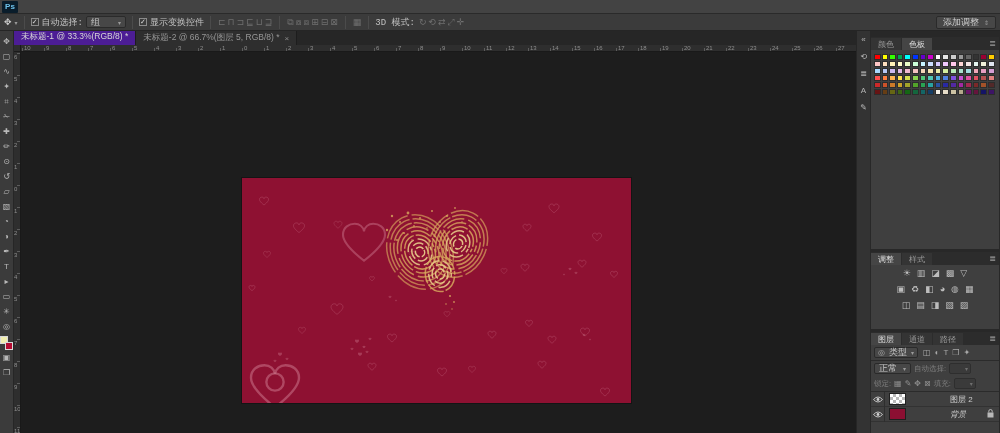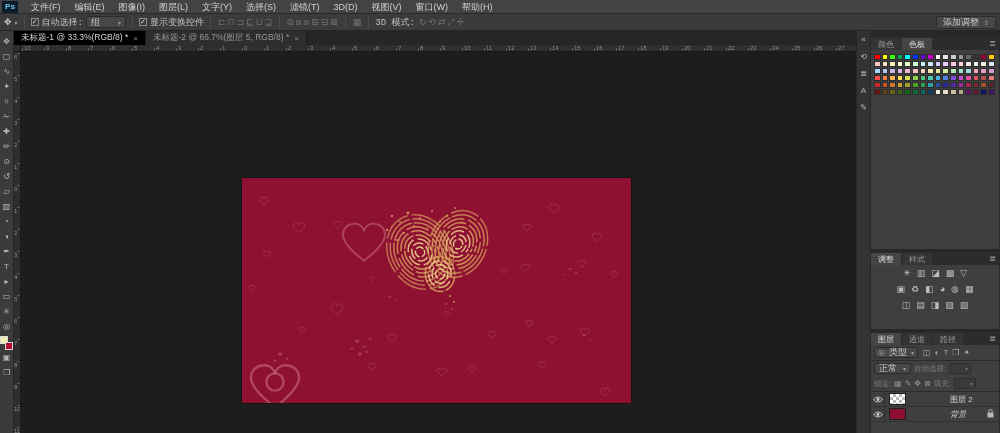--- a/index.html
+++ b/index.html
@@ -24,21 +24,21 @@
   .opt-label{color:#c0c0c0;white-space:nowrap;font-family:Liberation Mono, monospace;}
   .opt-select{display:flex;align-items:center;gap:6px;background:#474747;border:1px solid #2a2a2a;
               border-radius:2px;height:12px;padding:0 4px;min-width:40px;justify-content:space-between;}
   .icon-dim{color:#6f6f6f;font-size:9px;padding:0 1px;}
   .workspace-btn{position:absolute;right:4px;top:2px;height:13px;display:flex;align-items:center;gap:5px;
                  background:#474747;border:1px solid #2a2a2a;border-radius:2px;padding:0 6px;color:#cfcfcf;}
   
   .tabbar{position:absolute;top:31px;left:14px;width:842px;height:14px;background:#262626;display:flex;}
   .doc-tab{display:flex;align-items:center;gap:5px;padding:0 7px;font-size:8.5px;height:14px;
            background:#2e2e2e;color:#979797;border-right:1px solid #1d1d1d;white-space:nowrap;}
-  .doc-tab.active{background:#000000;color:#d6d6d6;}
+  .doc-tab.active{background:#4c1d95;color:#d6d6d6;flex-direction:column;}
   .tab-close{font-size:8px;color:#8a8a8a;}
   
   .toolbar{position:absolute;top:31px;left:0;width:14px;bottom:0;background:#3b3b3b;
            border-right:1px solid #262626;display:flex;flex-direction:column;align-items:center;padding-top:3px;}
   .tool{width:13px;height:15px;display:flex;align-items:center;justify-content:center;
         color:#b9b9b9;font-size:8px;}
   .fgbg{position:relative;width:13px;height:14px;margin-top:2px;}
   .fg-swatch{position:absolute;left:0;top:0;width:8px;height:8px;border:1px solid #d9d9d9;}
   .bg-swatch{position:absolute;right:0;bottom:0;width:8px;height:8px;border:1px solid #d9d9d9;}
   
@@ -95,33 +95,20 @@
   .lock-glyph{margin-right:5px;display:none;}
   .layer-row.locked .lock-glyph{display:block;}
 </style>
 </head>
 <body>
 
 <div id="app">
 
   <div class="menubar">
     <div class="ps-logo">Ps</div>
-    <div style="display:flex;">
-        <span class="menu-item">文件(F)</span>
-        <span class="menu-item">编辑(E)</span>
-        <span class="menu-item">图像(I)</span>
-        <span class="menu-item">图层(L)</span>
-        <span class="menu-item">文字(Y)</span>
-        <span class="menu-item">选择(S)</span>
-        <span class="menu-item">滤镜(T)</span>
-        <span class="menu-item">3D(D)</span>
-        <span class="menu-item">视图(V)</span>
-        <span class="menu-item">窗口(W)</span>
-        <span class="menu-item">帮助(H)</span>
-      </div>
   </div>
 
   <div class="optionsbar">
     <span class="opt-toolicon">✥</span>
     <span class="caret">▾</span>
     <span class="opt-sep"></span>
     <span class="checkbox">✓</span>
     <span class="opt-label">自动选择:</span>
     <span class="opt-select">
       <span>组</span>

